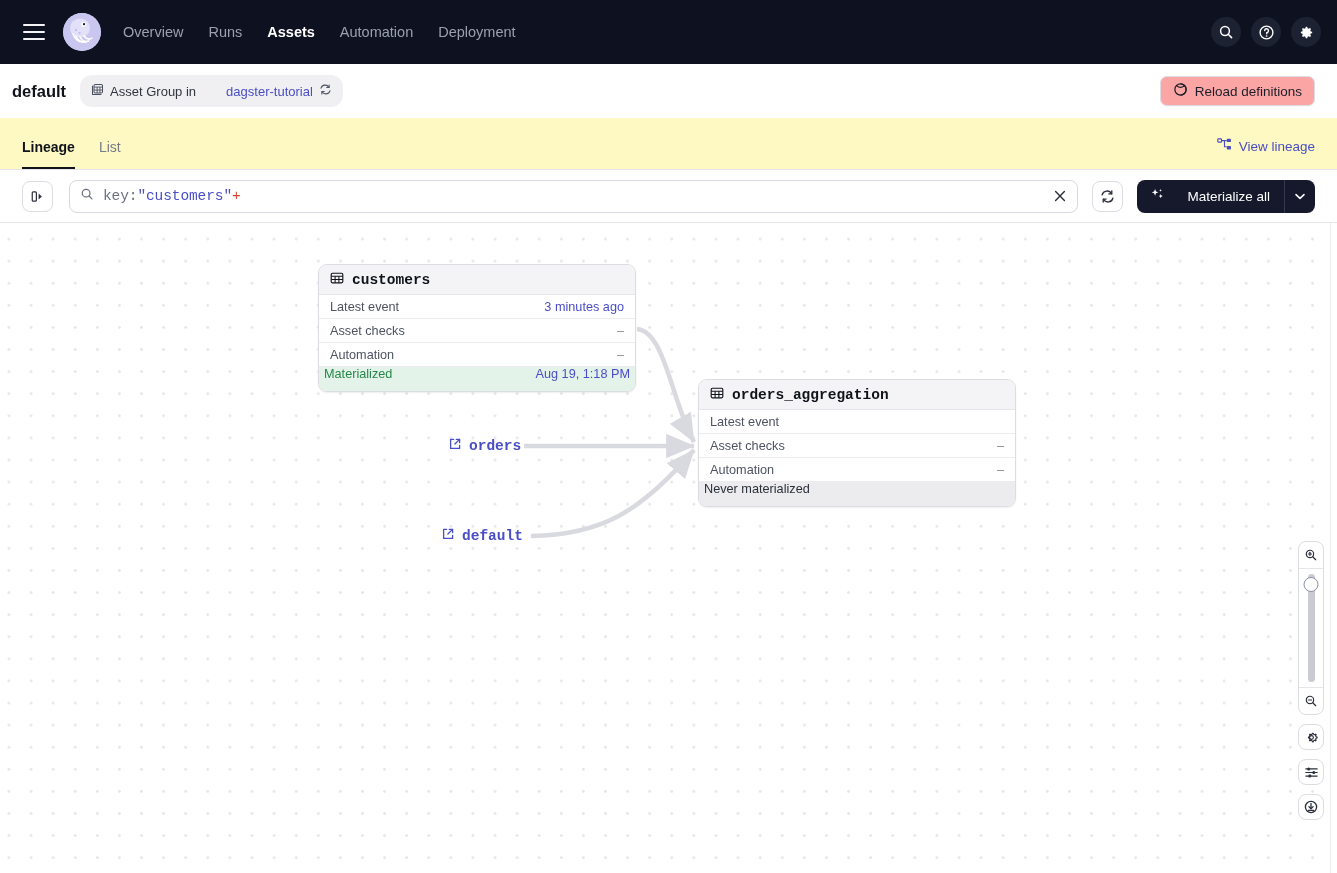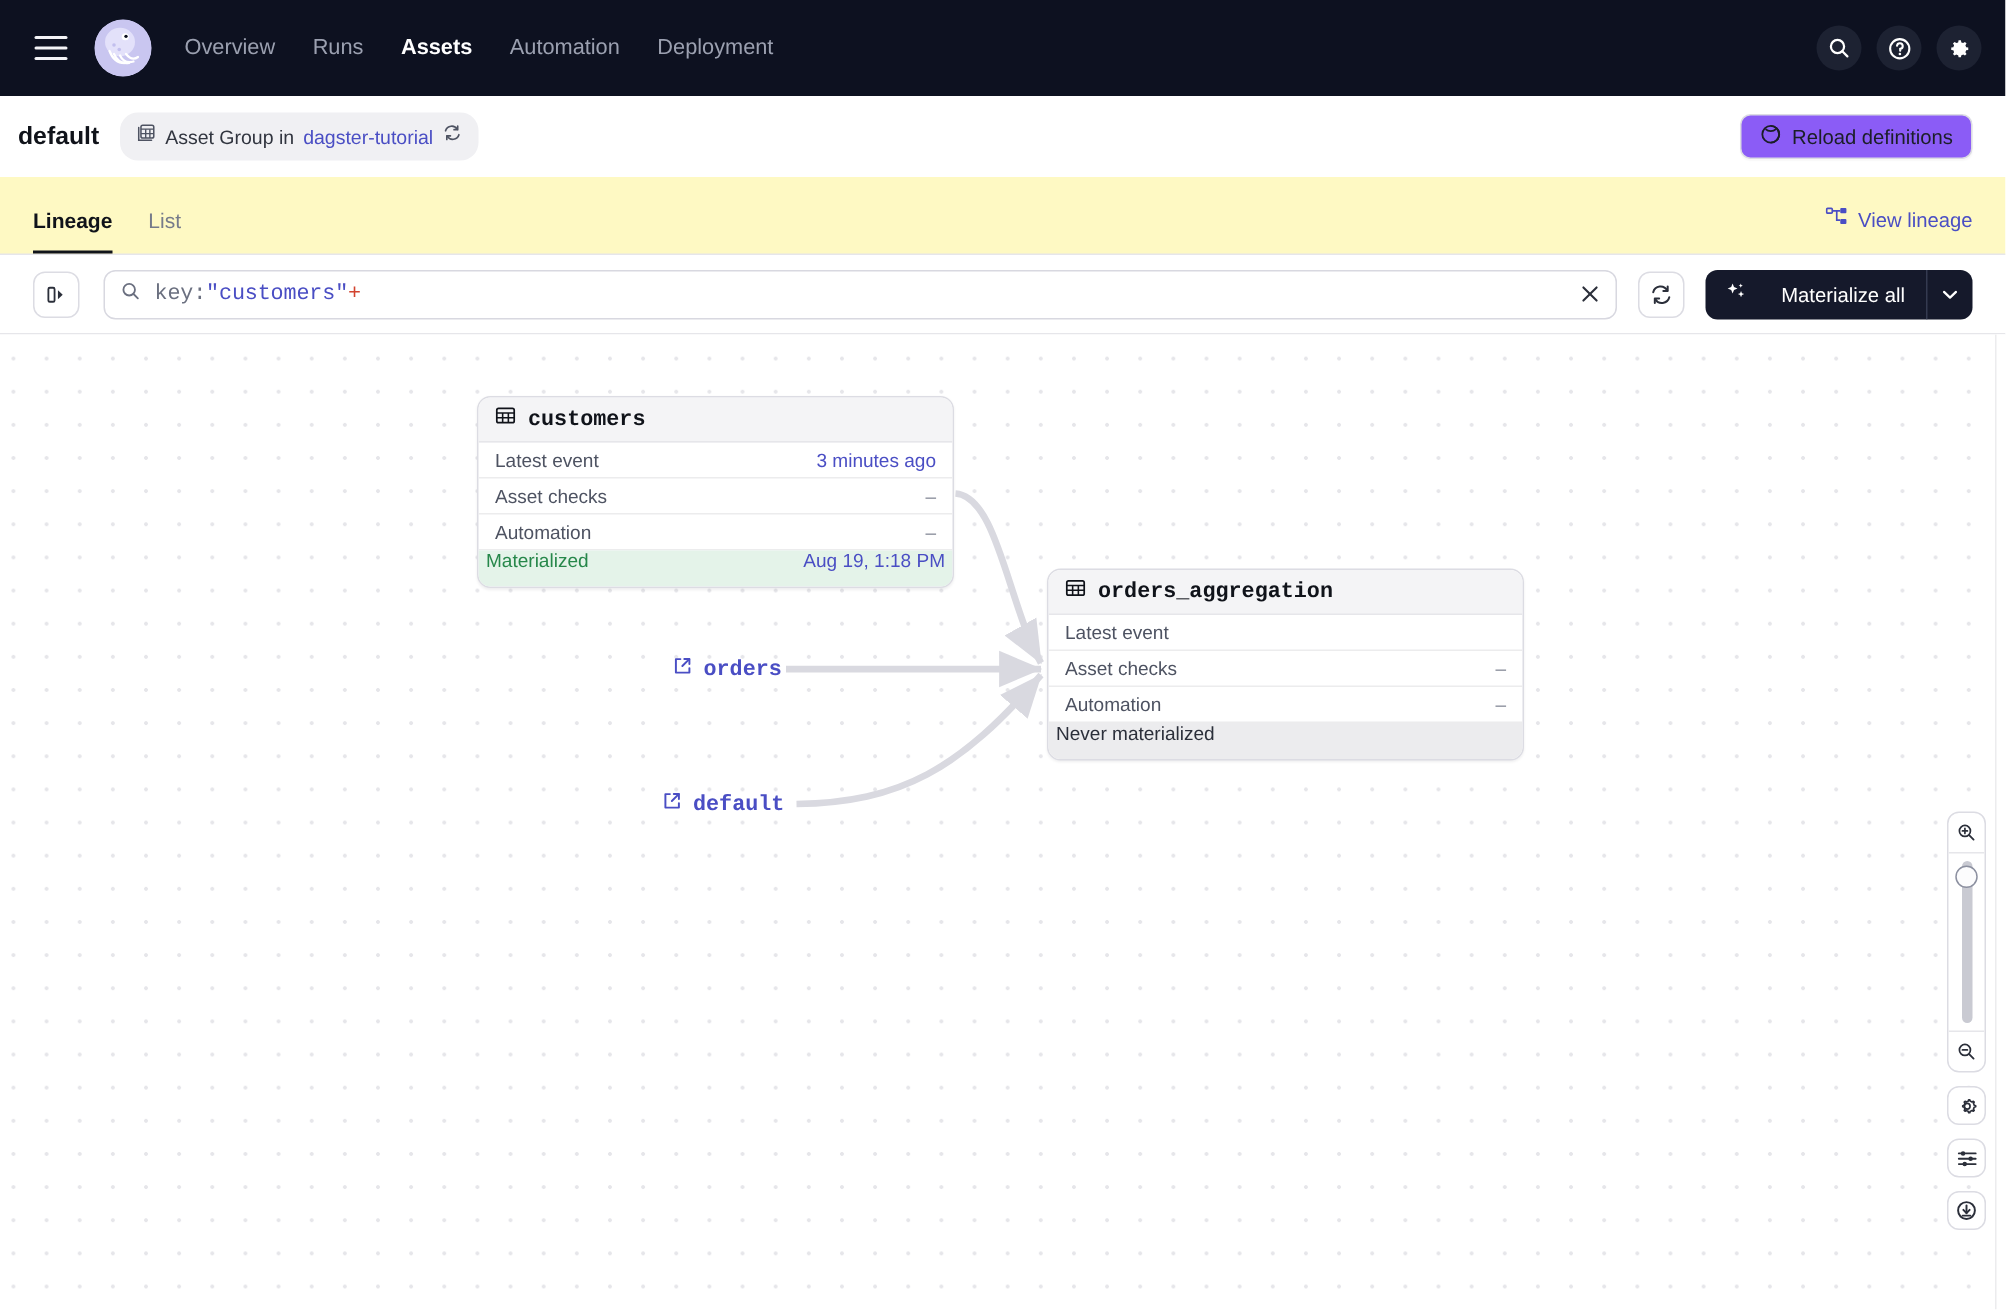--- a/index.html
+++ b/index.html
@@ -60,25 +60,25 @@
   .bc-title {
     margin-left: 12px; font-size: 16.5px; font-weight: bold; color: #10131a;
   }
   .bc-pill {
     margin-left: 14px; height: 24px;
     background: #f0f0f3; border-radius: 12px;
     display: flex; align-items: center; gap: 6px;
     padding: 16px 11px; cursor: pointer;
   }
   .bc-pill .lbl { font-size: 13px; color: #31353f; }
-  .bc-pill .lnk { font-size: 13px; color: #4a4ec4; }
+  .bc-pill .lnk { font-size: 13px; color: #4a4ec4; margin-left: 24px; }
   .reload-btn {
     position: absolute; right: 22px;
     height: 30px; border: 1px solid #dcdce3; border-radius: 7px;
-    background: #8b5cf6; display: flex; align-items: center; gap: 7px;
+    background: #fca5a5; display: flex; align-items: center; gap: 7px;
     padding: 0 12px; cursor: pointer;
     box-shadow: 0 1px 1px rgba(0,0,0,.03);
   }
   .reload-btn span { font-size: 13.5px; color: #1b1e27; }
 
   
   .tabrow {
     position: absolute; top: 118px; left: 0;
     width: 1337px; height: 52px;
     background: #fef9c3; border-bottom: 1px solid #e6e6ea;

